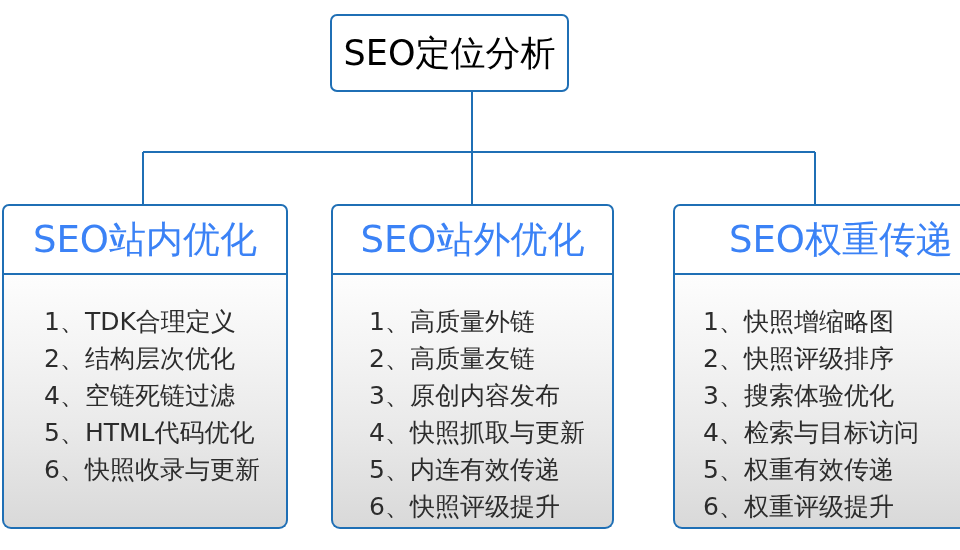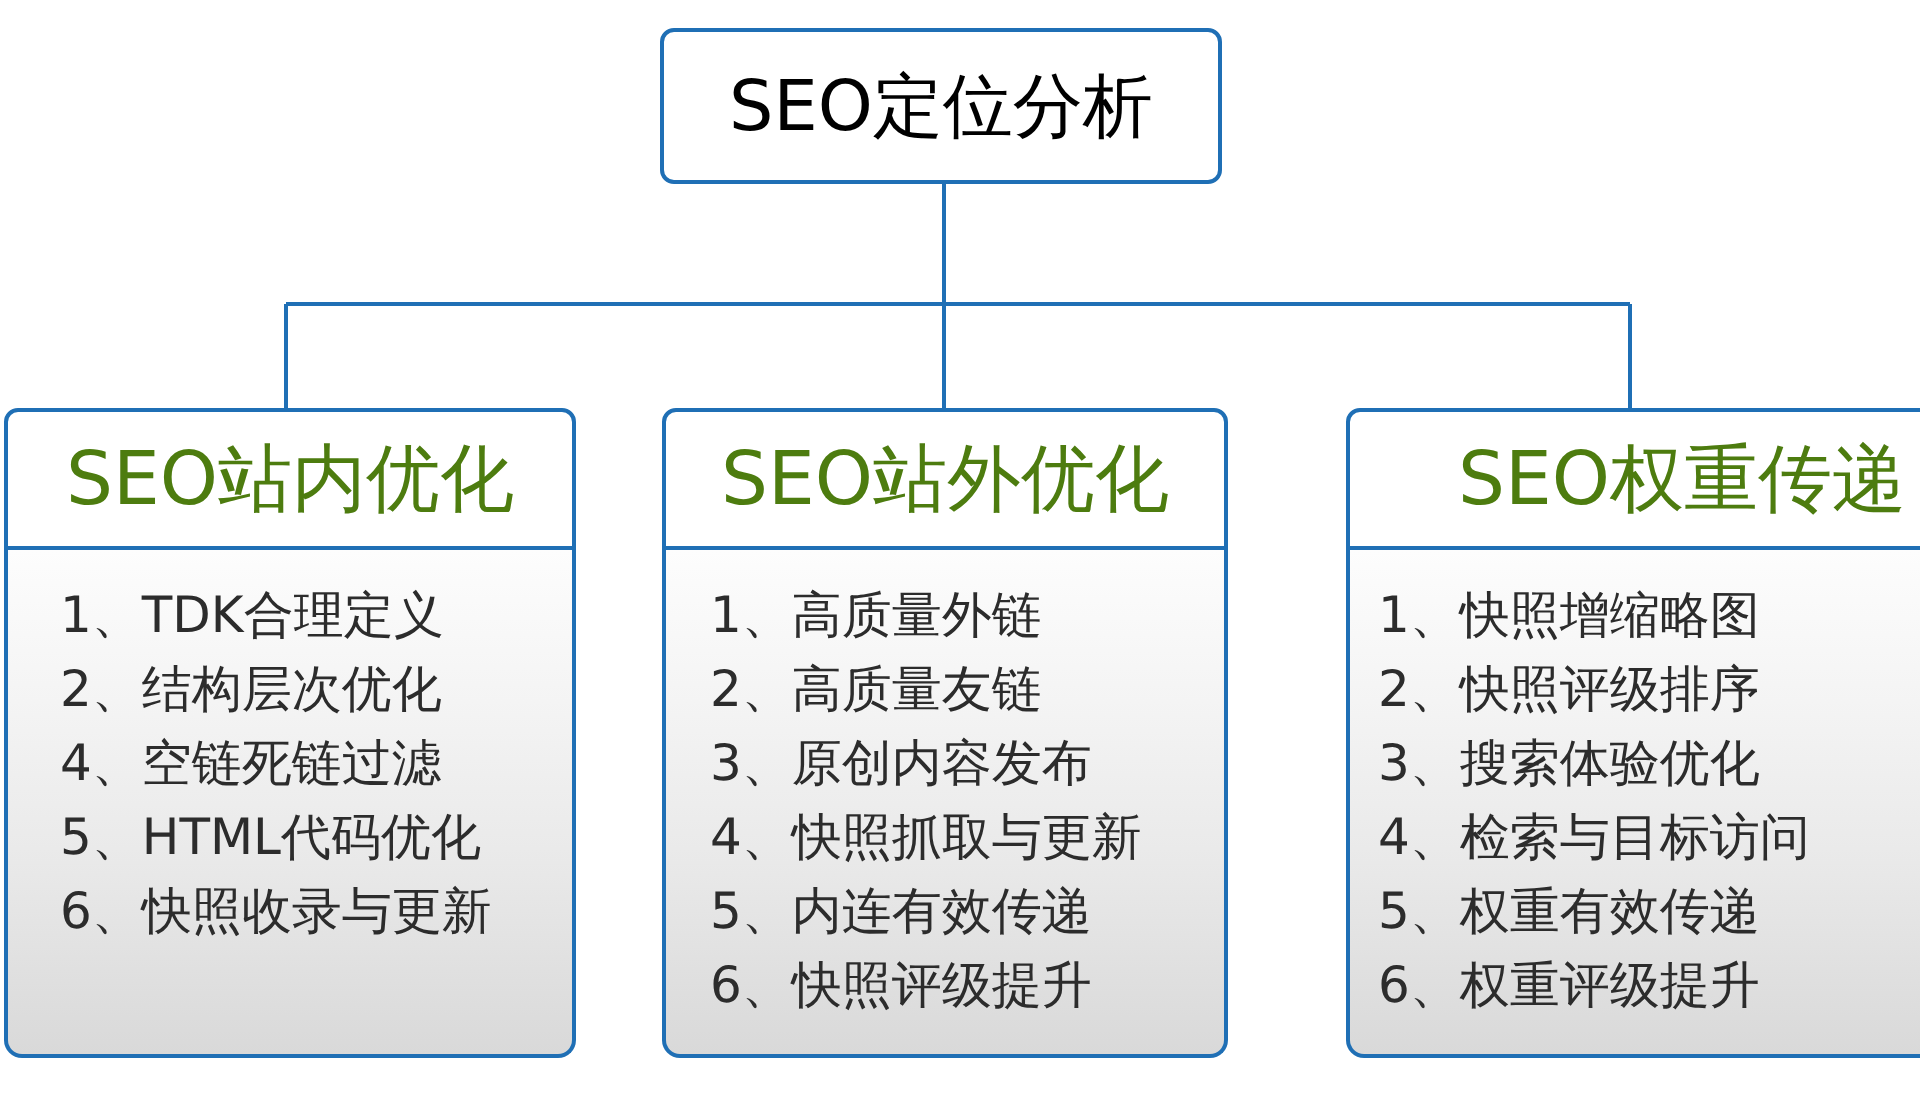--- a/index.html
+++ b/index.html
@@ -28,21 +28,21 @@
     width: 960px;
     height: 550px;
     pointer-events: none;
   }
 
   
   .root-box {
     position: absolute;
     left: 330px;
     top: 14px;
-    width: 281px;
+    width: 239px;
     height: 78px;
     box-sizing: border-box;
     border: 2px solid #1f6fb5;
     border-radius: 7px;
     background: #ffffff;
     display: flex;
     align-items: center;
     justify-content: center;
   }
   .root-title {
@@ -67,38 +67,38 @@
     border: 2px solid #1f6fb5;
     border-radius: 7px 7px 0 0;
     border-bottom: 2px solid #1f6fb5;
     background: #ffffff;
     display: flex;
     align-items: center;
     justify-content: center;
   }
   .col-header-text {
     font-size: 37px;
-    color: #4d7c0f;
+    color: #3b82f6;
     white-space: nowrap;
   }
 
   .col-body {
     box-sizing: border-box;
     height: 254px;
     border: 2px solid #1f6fb5;
     border-top: none;
     border-radius: 0 0 9px 9px;
     background: linear-gradient(to bottom, #fdfdfd 0%, #f4f4f4 30%, #e9e9e9 62%, #dedede 88%, #d9d9d9 100%);
     padding: 14px 0 0 0;
     overflow: hidden;
   }
 
   .item-list {
     list-style: none;
-    margin: 0;
+    margin: 14px;
     padding: 0;
   }
   .item {
     font-size: 25px;
     color: #2c2c2c;
     line-height: 37px;
     white-space: nowrap;
     padding-left: 26px;
   }
   .col-2 .item { padding-left: 22px; }

